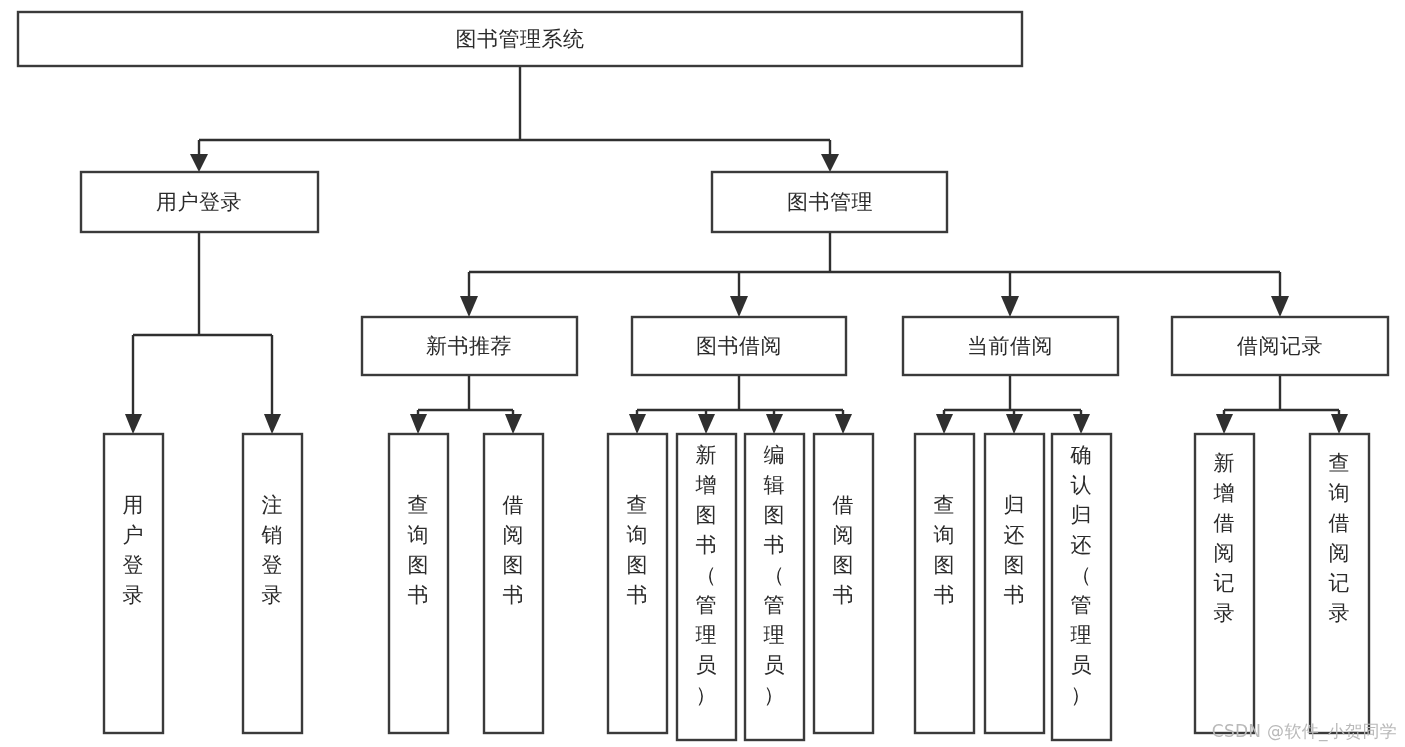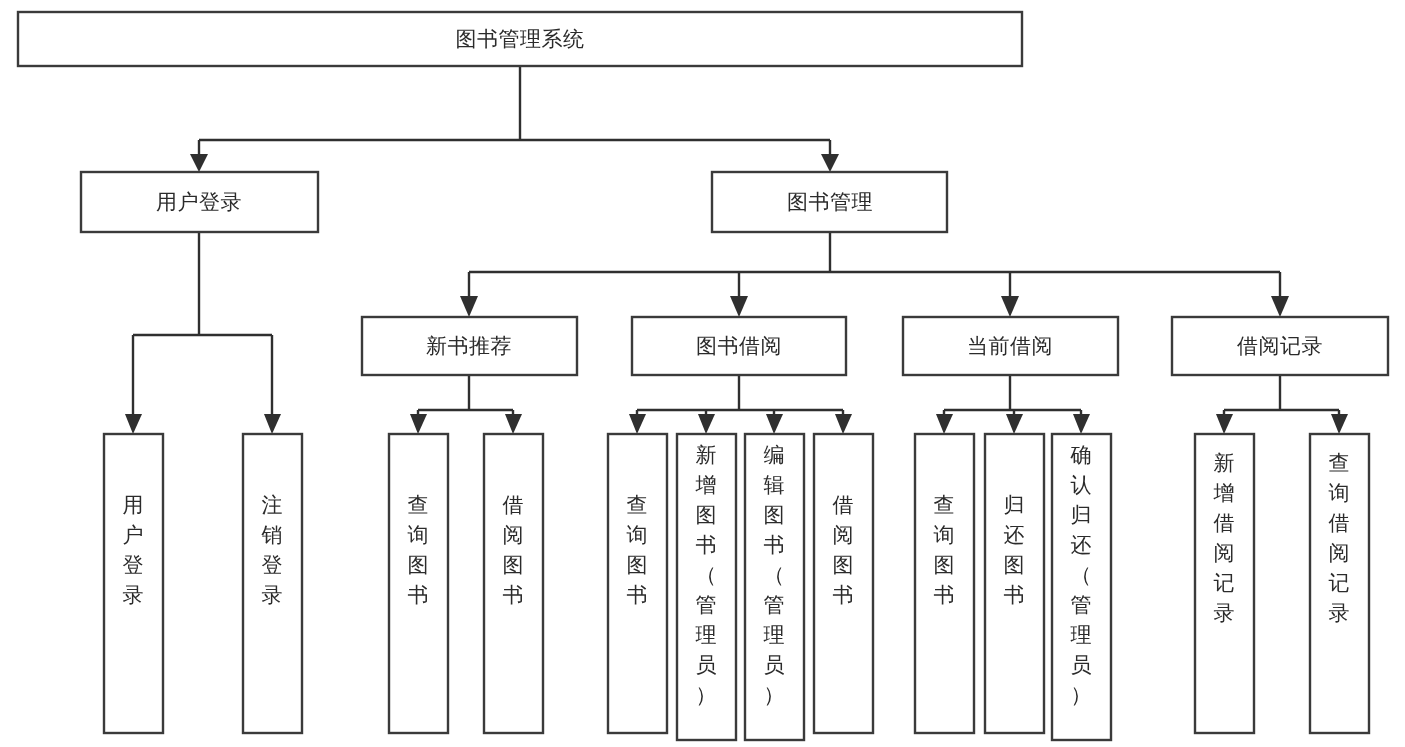--- a/index.html
+++ b/index.html
@@ -243,14 +243,15 @@
       <text class="node-label-v" x="1224" y="470"><tspan x="1224" y="470" text-anchor="middle">新</tspan><tspan x="1224" y="500" text-anchor="middle">增</tspan><tspan x="1224" y="530" text-anchor="middle">借</tspan><tspan x="1224" y="560" text-anchor="middle">阅</tspan><tspan x="1224" y="590" text-anchor="middle">记</tspan><tspan x="1224" y="620" text-anchor="middle">录</tspan></text>
     </g>
 
     <g>
       <rect class="node-box" x="1310" y="434" width="59" height="299"></rect>
       <text class="node-label-v" x="1339" y="470"><tspan x="1339" y="470" text-anchor="middle">查</tspan><tspan x="1339" y="500" text-anchor="middle">询</tspan><tspan x="1339" y="530" text-anchor="middle">借</tspan><tspan x="1339" y="560" text-anchor="middle">阅</tspan><tspan x="1339" y="590" text-anchor="middle">记</tspan><tspan x="1339" y="620" text-anchor="middle">录</tspan></text>
     </g>
 
   </svg>
 
+  <div class="watermark">CSDN @软件_小贺同学</div>
 
 </div>
 
 </body></html>

